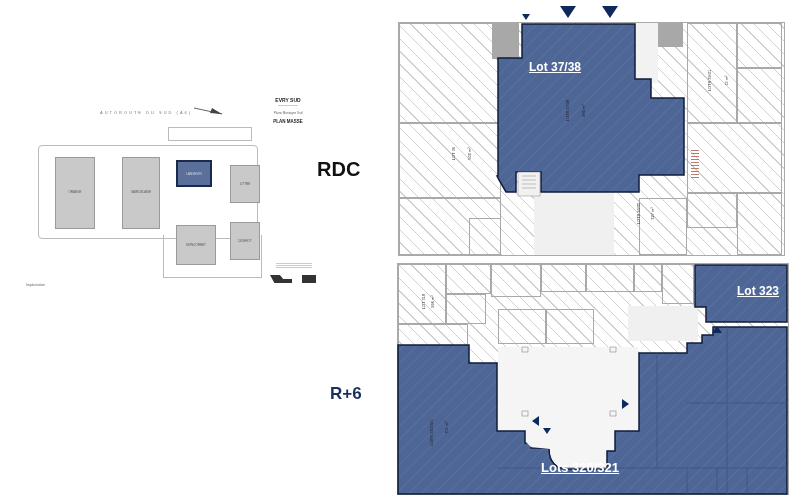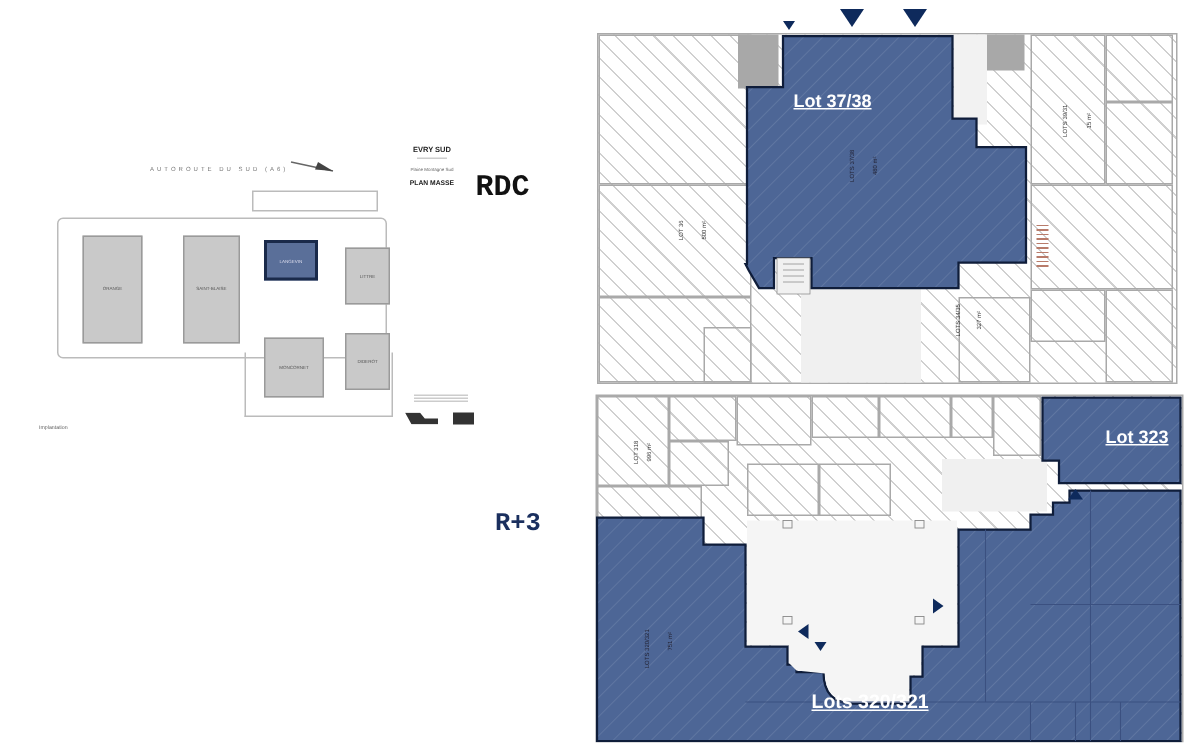--- a/index.html
+++ b/index.html
@@ -4,21 +4,21 @@
 <style>
   html,body{margin:0;padding:0;background:#ffffff;}
   body{width:800px;height:495px;position:relative;overflow:hidden;font-family:"Liberation Sans",sans-serif;}
   .abs{position:absolute;}
   .hatch{
     background-color:#ffffff;
     background-image:repeating-linear-gradient(45deg, rgba(120,120,120,0.35) 0 1px, transparent 1px 9px);
   }
   .room{position:absolute;border:1px solid #a9a9a9;box-sizing:border-box;}
   .lot-label{position:absolute;color:#ffffff;font-weight:bold;white-space:nowrap;font-family:"Liberation Sans",sans-serif;text-decoration:underline;}
-  .level-label{position:absolute;font-weight:bold;font-family:Liberation Mono, monospace;}
+  .level-label{position:absolute;font-weight:bold;font-family:Liberation Sans, sans-serif;margin-top:44px;}
   .tiny{position:absolute;font-size:4px;color:#333;font-family:"Liberation Sans",sans-serif;white-space:nowrap;}
   .tri-down{width:0;height:0;border-left:8px solid transparent;border-right:8px solid transparent;border-top:12px solid #0e2a5c;position:absolute;}
   .tri-down-sm{width:0;height:0;border-left:4px solid transparent;border-right:4px solid transparent;border-top:6px solid #0e2a5c;position:absolute;}
   .tri-up{width:0;height:0;border-left:5px solid transparent;border-right:5px solid transparent;border-bottom:7px solid #0e2a5c;position:absolute;}
   .tri-right{width:0;height:0;border-top:5px solid transparent;border-bottom:5px solid transparent;border-left:7px solid #0e2a5c;position:absolute;}
   .tri-left{width:0;height:0;border-top:5px solid transparent;border-bottom:5px solid transparent;border-right:7px solid #0e2a5c;position:absolute;}
   .bld{position:absolute;background:#c9c9c9;border:1px solid #9a9a9a;box-sizing:border-box;}
   .bld-sel{position:absolute;background:#5a6f99;border:2px solid #1a2a4a;box-sizing:border-box;}
   .bldname{position:absolute;font-size:3px;color:#555;width:100%;text-align:center;top:45%;}
 </style>
@@ -71,21 +71,21 @@
     <div style="height:1px;background:#ccc;margin:1px 0;"></div>
   </div>
   <div class="abs" style="left:270px;top:185px;width:22px;height:8px;background:#333;clip-path:polygon(0 0,45% 0,60% 50%,100% 50%,100% 100%,20% 100%);"></div>
   <div class="abs" style="left:302px;top:185px;width:14px;height:8px;background:#333;"></div>
 
   <div class="abs" style="left:26px;top:193px;font-size:3.5px;color:#666;">Implantation</div>
 </div>
 
 <div class="level-label" style="left:317px;top:114px;font-size:20px;color:#111;">RDC</div>
 
-<div class="level-label" style="left:330px;top:340px;font-size:17px;color:#1a2f5e;">R+3</div>
+<div class="level-label" style="left:330px;top:340px;font-size:17px;color:#1a2f5e;">R+6</div>
 
 <div class="abs hatch" style="left:398px;top:22px;width:385px;height:232px;border:1px solid #aaa;">
 
   <div class="room" style="left:0;top:0;width:102px;height:100px;"></div>
   <div class="room" style="left:0;top:100px;width:102px;height:75px;"></div>
   <div class="room" style="left:0;top:175px;width:102px;height:57px;"></div>
   <div class="room" style="left:70px;top:195px;width:32px;height:37px;"></div>
   <div class="room" style="left:288px;top:0;width:50px;height:100px;"></div>
   <div class="room" style="left:338px;top:0;width:45px;height:45px;"></div>
   <div class="room" style="left:338px;top:45px;width:45px;height:55px;"></div>

